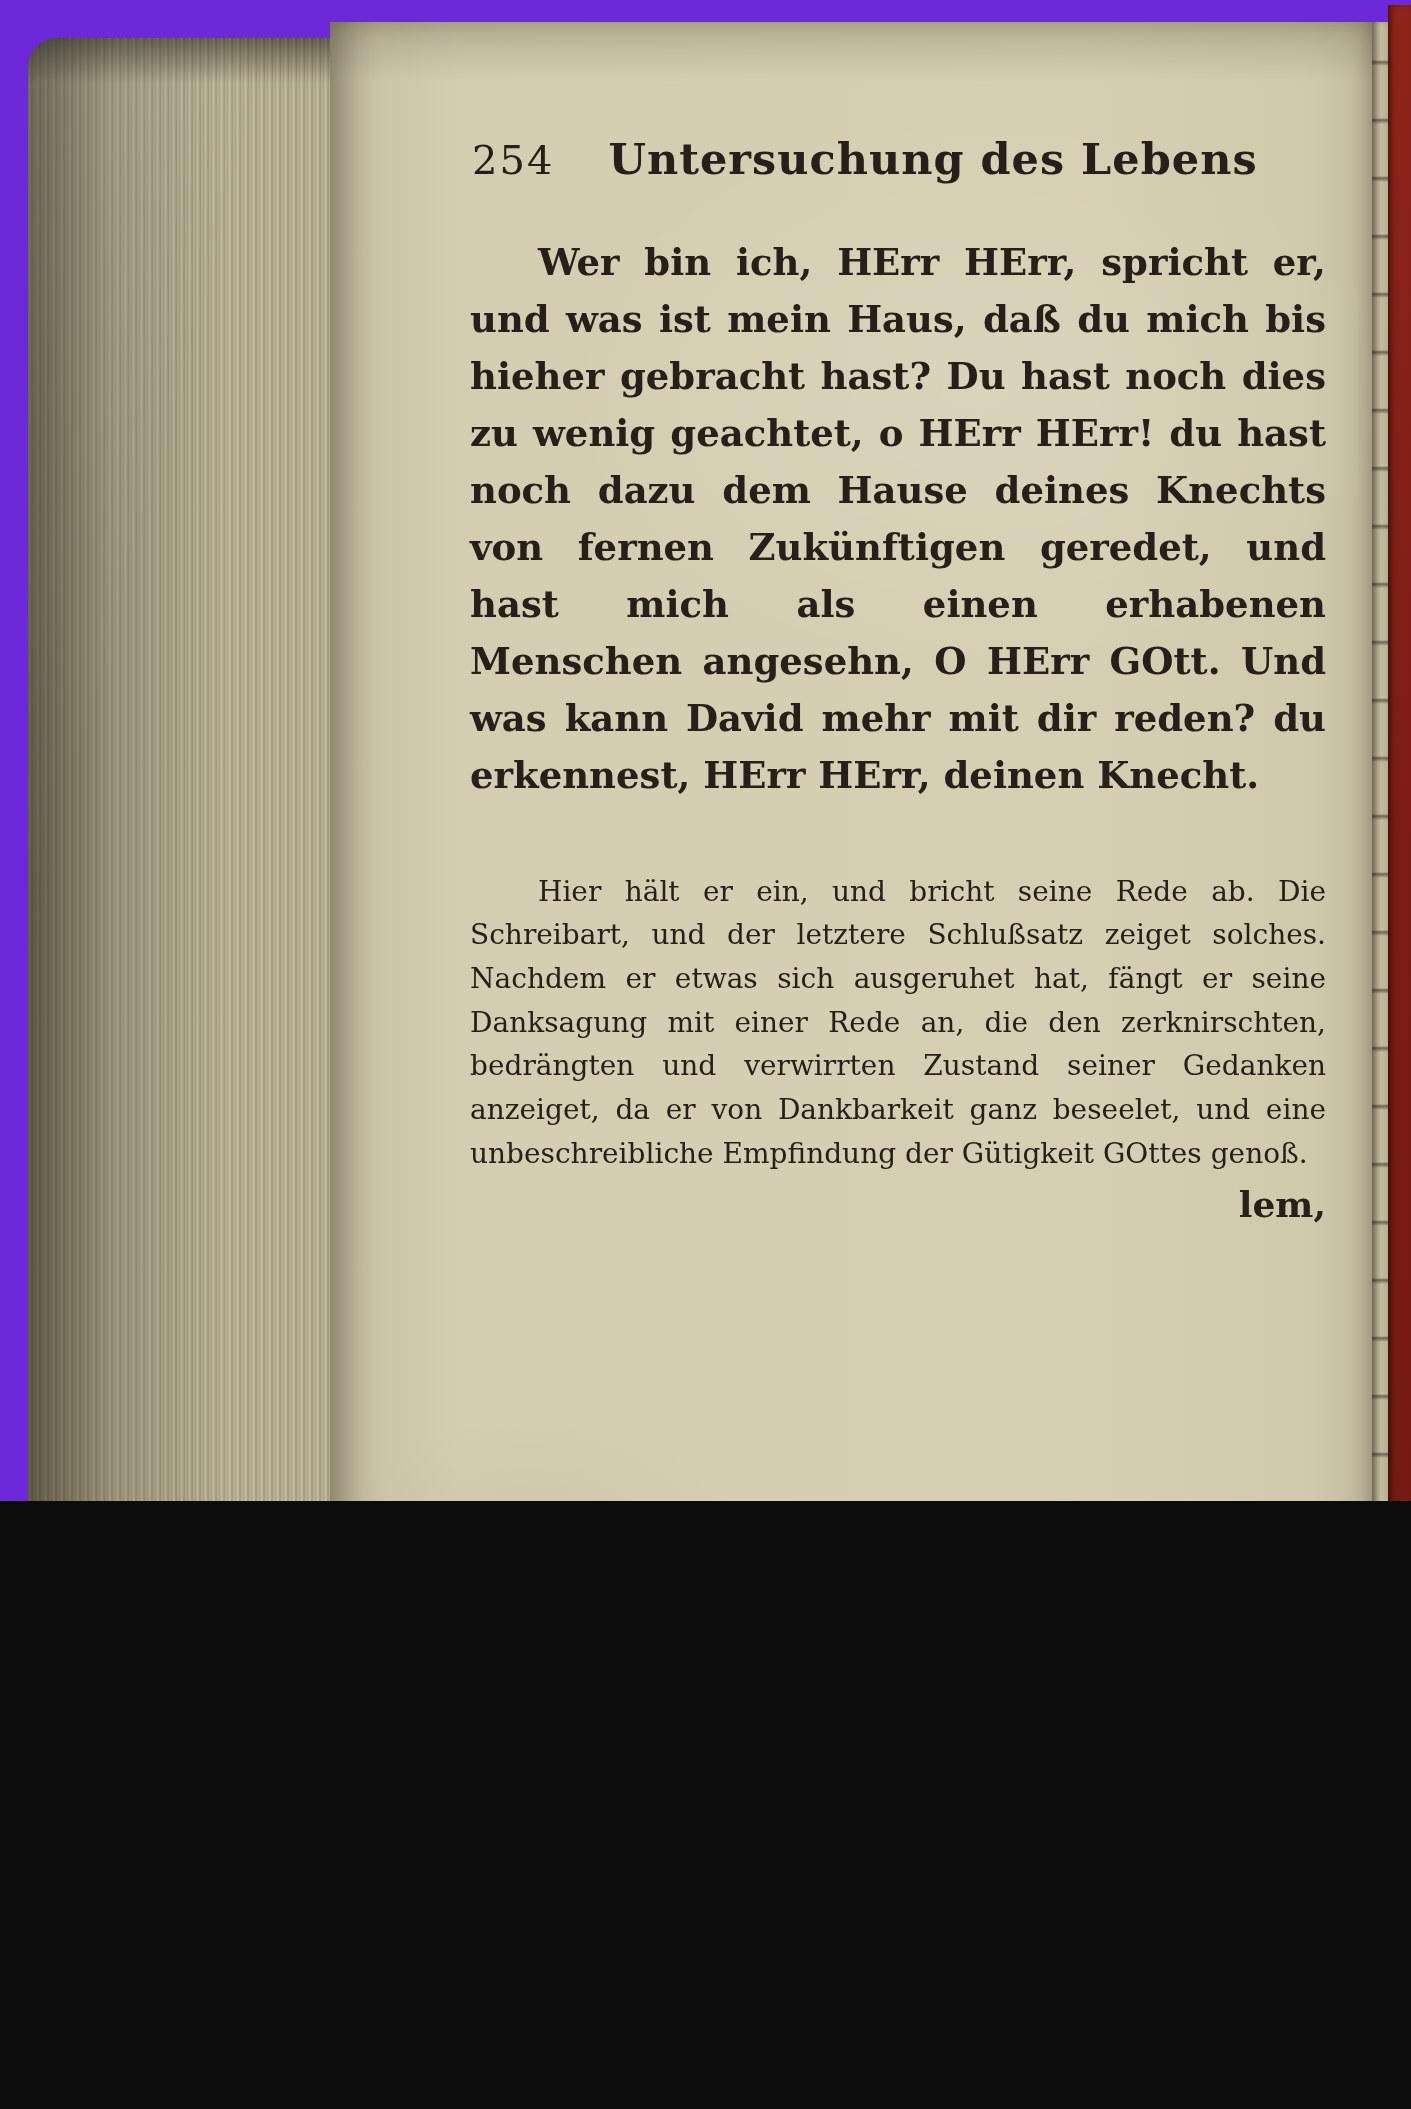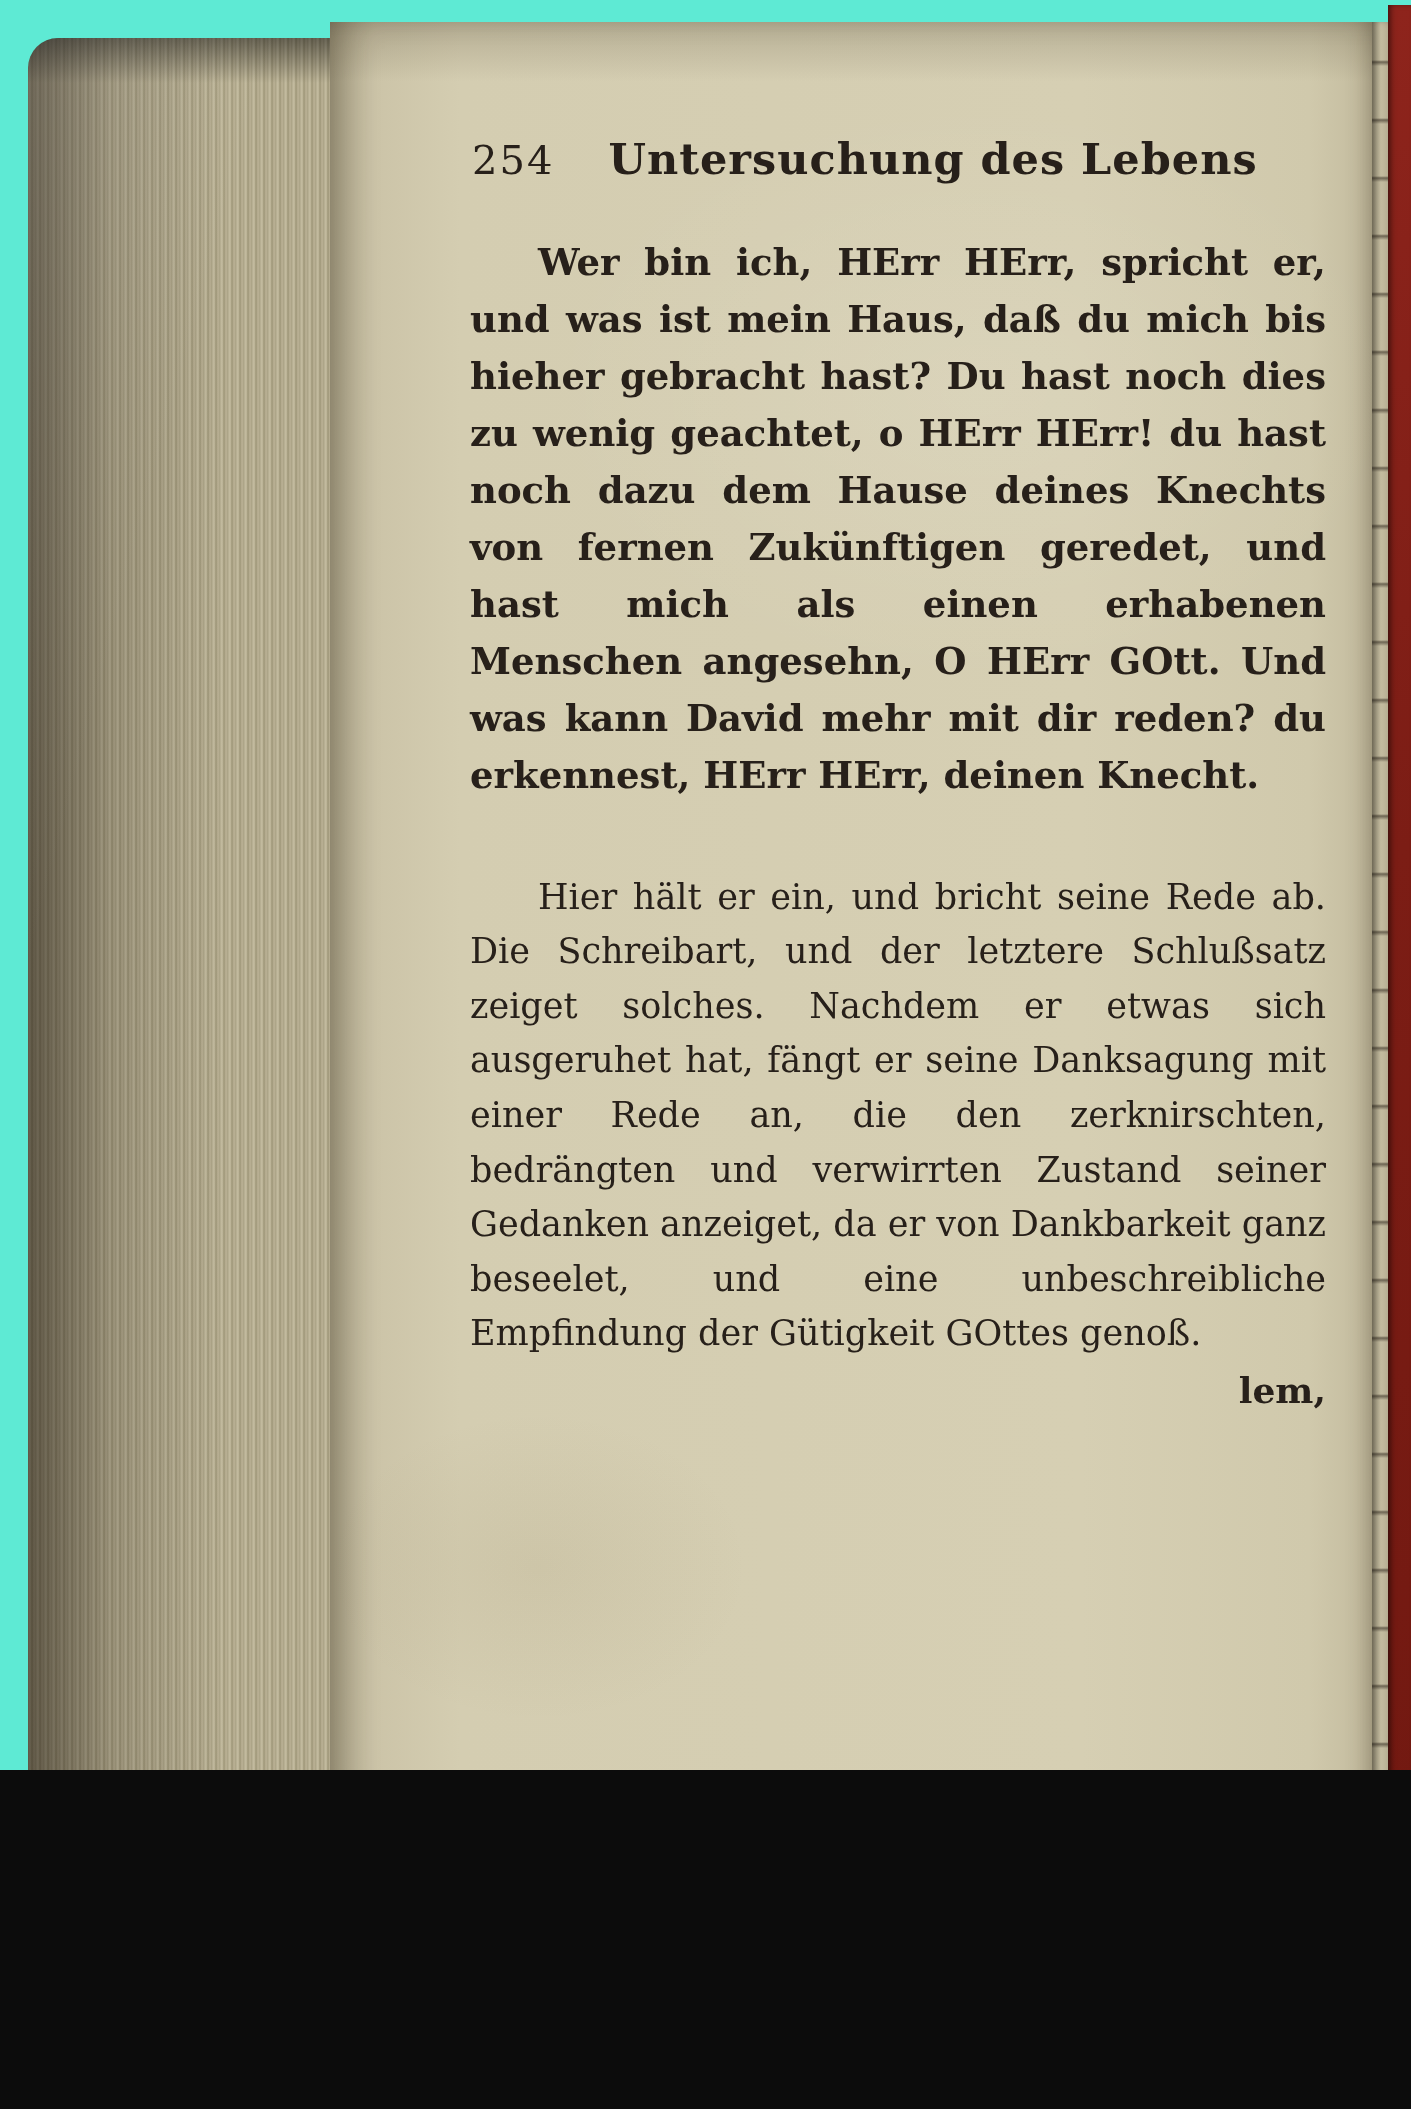--- a/index.html
+++ b/index.html
@@ -3,23 +3,23 @@
 <meta charset="utf-8">
 <style>
   html, body {
     margin: 0;
     padding: 0;
     background: #0c0c0c;
   }
   .scene {
     position: relative;
     width: 1411px;
-    height: 1770px;
+    height: 1501px;
     overflow: hidden;
-    background: #5eead4;
+    background: #6d28d9;
     font-family: "DejaVu Serif", "Liberation Serif", serif;
   }
 
   
   .page-stack {
     position: absolute;
     left: 28px;
     top: 38px;
     width: 302px;
     height: 2028px;
@@ -89,21 +89,21 @@
     color: #27201a;
   }
   .para + .para { margin-top: 66px; }
   .para.quote {
     font-size: 37px;
     font-weight: bold;
     line-height: 1.54;
     margin-top: 29px;
   }
   .para.commentary {
-    font-size: 35px;
+    font-size: 28px;
     font-weight: 400;
     line-height: 1.56;
   }
 
   .catchword {
     margin: 8px 46px 0 0;
     text-align: right;
     font-size: 36px;
     font-weight: bold;
     color: #27201a;

